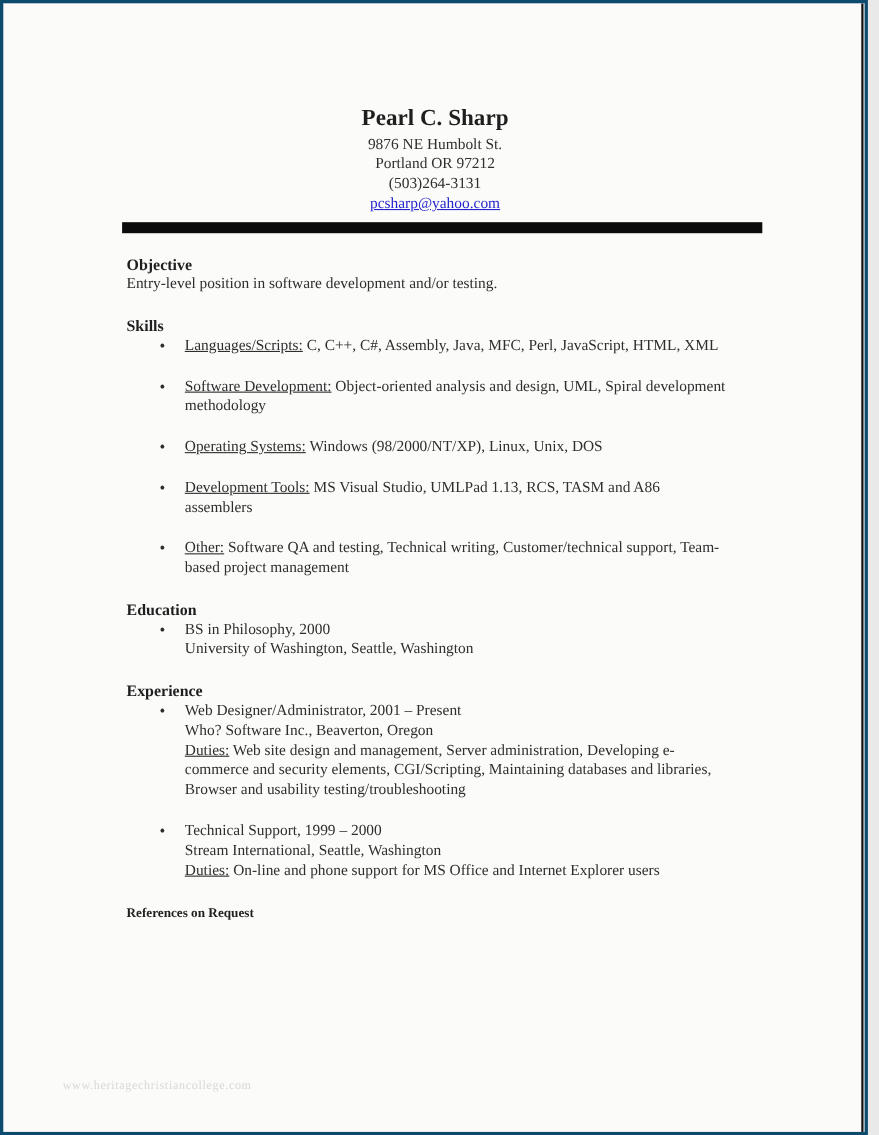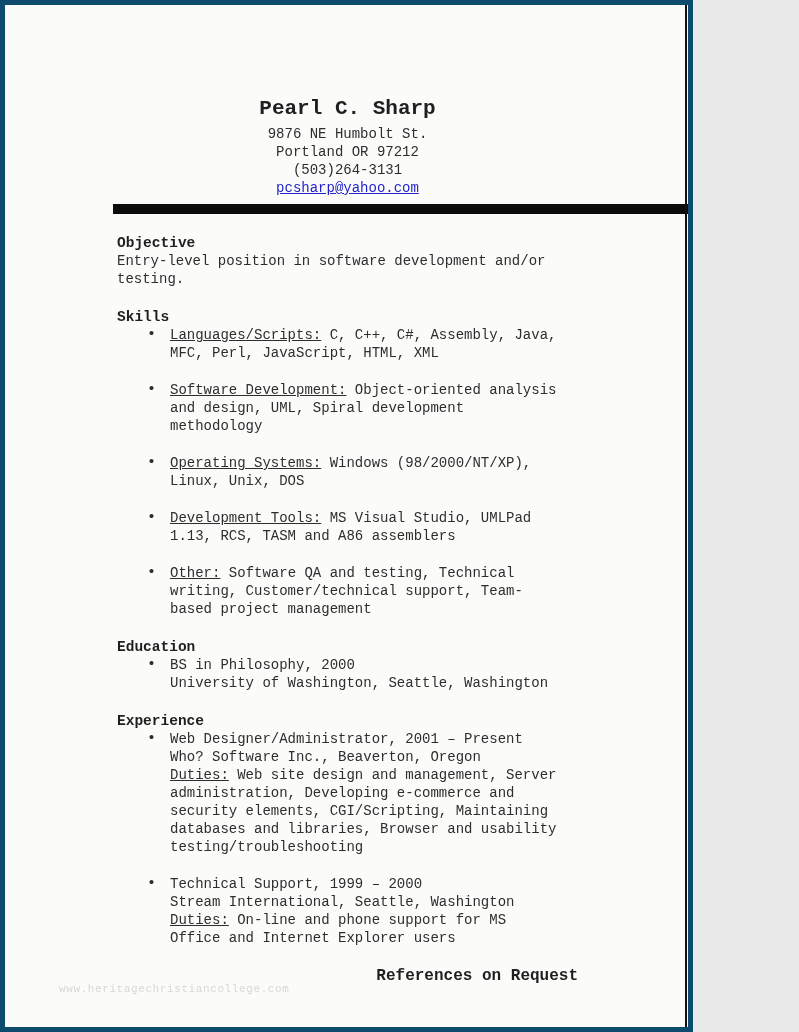--- a/index.html
+++ b/index.html
@@ -1,23 +1,23 @@
 <!DOCTYPE html>
 <html><head>
 <meta charset="utf-8">
 <style>
   html, body { margin: 0; padding: 0; background: #e9e9e9; }
   .page {
     position: relative;
-    width: 693px;
+    width: 789px;
     height: 1032px;
     box-sizing: border-box;
     background: #fbfbfa;
-    border: 5px solid #0c4a6e;
-    font-family: Liberation Mono, monospace;
+    border: 3px solid #0c4a6e;
+    font-family: Liberation Serif, serif;
     color: #2e2e2e;
     overflow: hidden;
   }
   .right-edge-line {
     position: absolute;
     top: 0;
     right: 1px;
     width: 2px;
     height: 100%;
     background: #101010;
@@ -68,23 +68,23 @@
     content: "\2022";
     position: absolute;
     left: 30px;
     top: 0;
     font-size: 15px;
   }
   .u { text-decoration: underline; }
   .duties { margin: 0; }
   .references {
     margin-top: 20px;
-    text-align: right;
+    text-align: left;
     font-weight: bold;
-    font-size: 16px;
+    font-size: 12px;
     color: #1f1f1f;
   }
   .watermark {
     position: absolute;
     left: 54px;
     top: 978px;
     font-size: 11px;
     letter-spacing: 0.6px;
     color: #d7d7d5;
     user-select: none;

